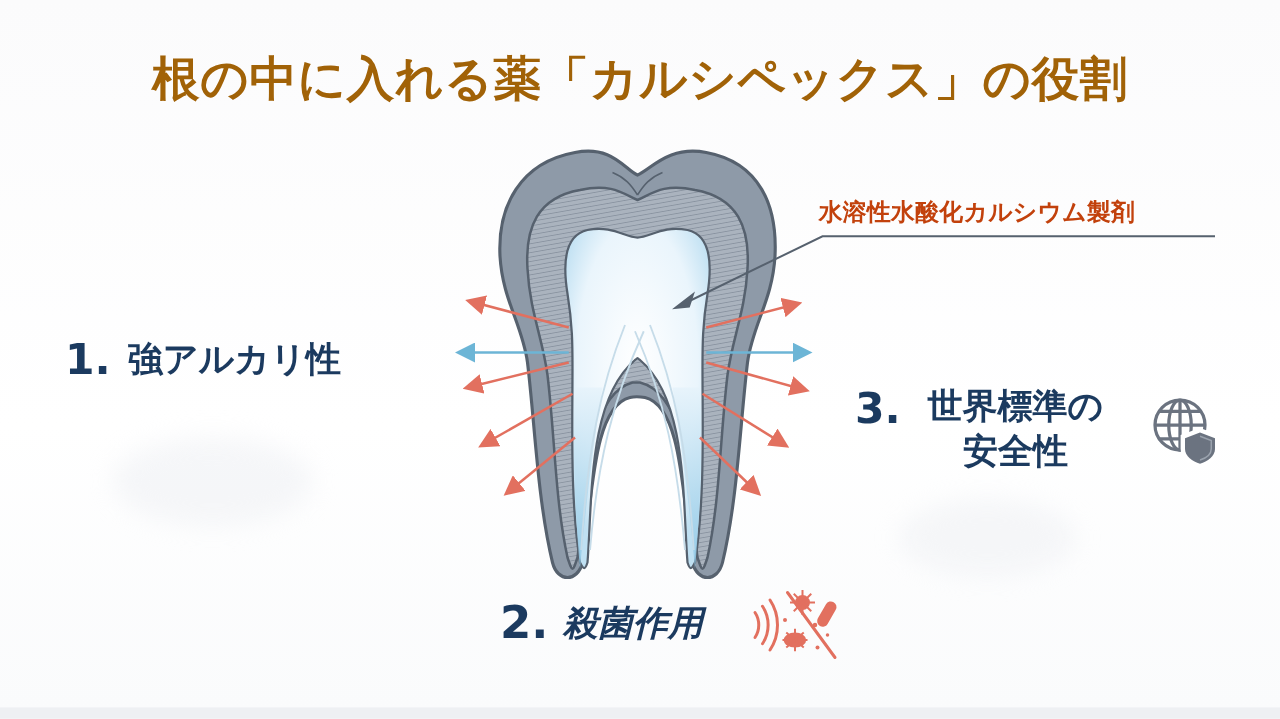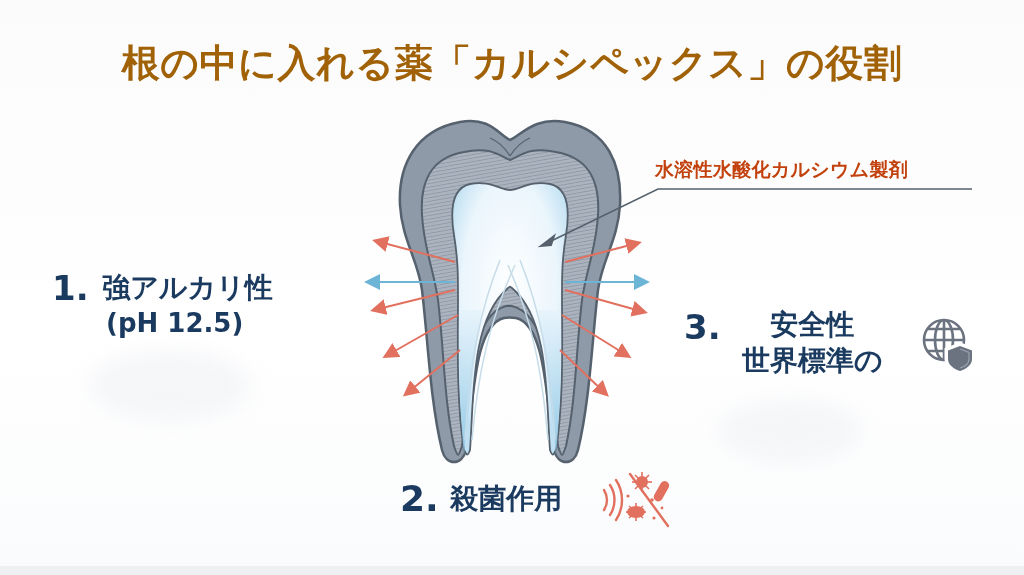--- a/index.html
+++ b/index.html
@@ -121,26 +121,25 @@
 
 <svg class="callout-line" viewBox="0 0 1024 575">
   <polyline points="972,189 658,189 545,244" fill="none" stroke="#56616e" stroke-width="1.6"></polyline>
   <path d="M541,246 L554,236 L551,245 Z" fill="#56616e" stroke="#56616e" stroke-width="2"></path>
 </svg>
 <div class="callout-label">水溶性水酸化カルシウム製剤</div>
 
 <div class="point p1">
   <span class="num">1.</span>
   <span class="lbl" style="margin-left:8px;">強アルカリ性</span>
-  <div class="sub">(pH 12.5)</div>
 </div>
 
 <div class="point p2">
   <span class="num">2.</span>
-  <span class="lbl" style="margin-left:6px;">殺菌作用</span>
+  <span class="lbl" style="margin-left:6px;font-style:italic;">殺菌作用</span>
 </div>
 <svg class="icon-germ" viewBox="0 0 80 62">
   <g stroke="#e2705f" fill="none" stroke-width="2.4" stroke-linecap="round">
     <path d="M8,22 C12,28 12,36 8,42"></path>
     <path d="M14,17 C20,26 20,38 14,47"></path>
     <path d="M20,12 C28,24 28,40 20,52"></path>
     <line x1="34" y1="6" x2="72" y2="58"></line>
   </g>
   <g fill="#e2705f">
     <circle cx="46" cy="14" r="6"></circle>
@@ -161,22 +160,22 @@
     <circle cx="56" cy="32" r="1.8"></circle>
     <circle cx="32" cy="28" r="1.6"></circle>
     <circle cx="58" cy="50" r="1.6"></circle>
     <circle cx="66" cy="40" r="1.4"></circle>
   </g>
 </svg>
 
 <div class="point p3">
   <span class="num">3.</span>
   <div class="lbl">
+    <div>世界標準の</div>
     <div>安全性</div>
-    <div>世界標準の</div>
   </div>
 </div>
 <svg class="icon-globe" viewBox="0 0 58 58">
   <g stroke="#6b7380" stroke-width="2.6" fill="none">
     <circle cx="24" cy="24" r="20"></circle>
     <ellipse cx="24" cy="24" rx="9" ry="20"></ellipse>
     <line x1="24" y1="4" x2="24" y2="44"></line>
     <line x1="4" y1="24" x2="44" y2="24"></line>
     <path d="M8,13 H40 M8,35 H40"></path>
   </g>

